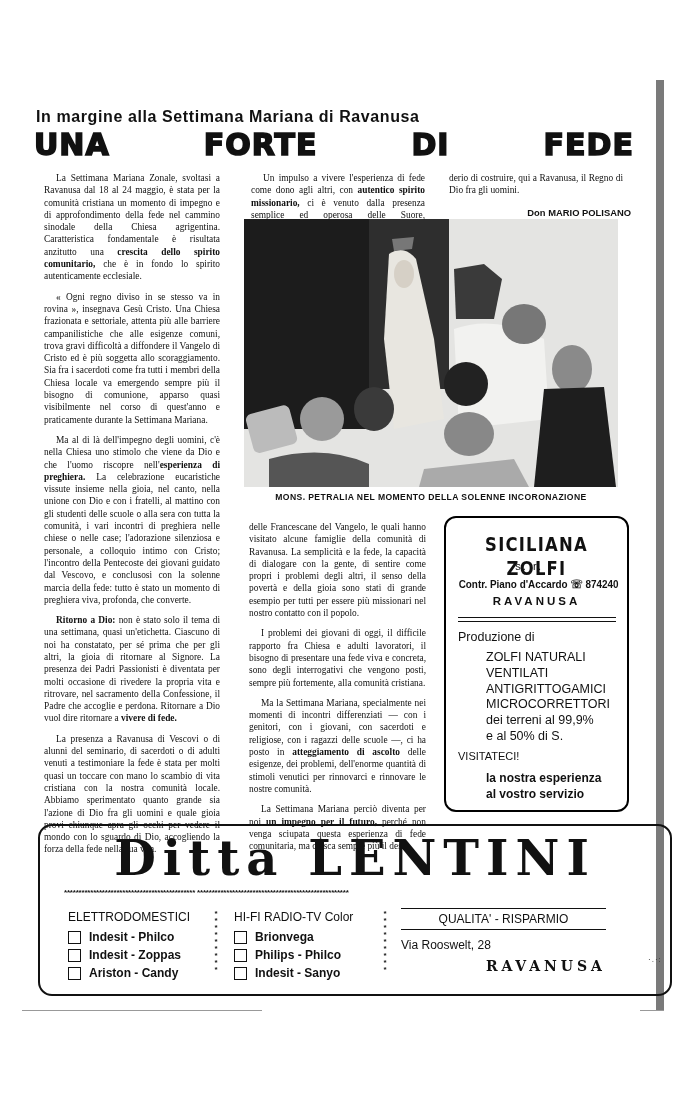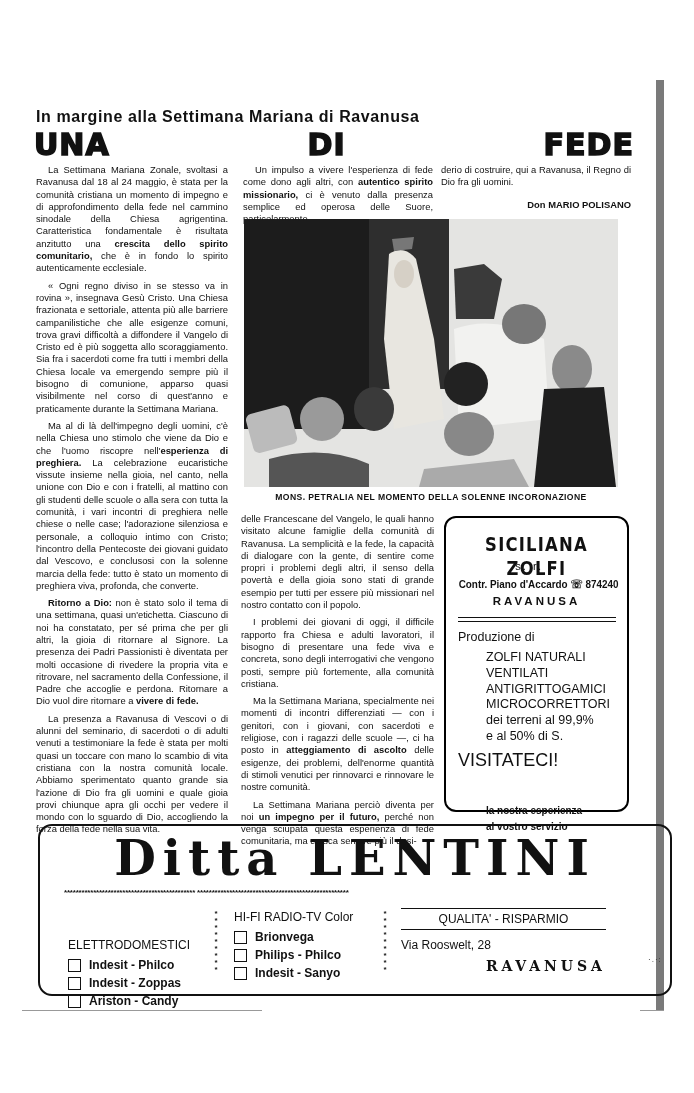--- a/index.html
+++ b/index.html
@@ -7,47 +7,47 @@
   .edge-strip { position:absolute; left:656px; top:80px; width:8px; height:930px; background:#7a7a7a; }
   .bottom-rule { position:absolute; left:22px; top:1010px; width:240px; height:1px; background:#999; }
   .bottom-rule2 { position:absolute; left:640px; top:1010px; width:24px; height:1px; background:#999; }
   .specks { position:absolute; left:648px; top:955px; font-size:8px; color:#333; letter-spacing:1px; }
 
   .kicker { position:absolute; left:36px; top:108px; font-size:16px; font-weight:bold; letter-spacing:0.6px; }
   .headline { position:absolute; left:34px; top:127px; width:600px; font-family:"DejaVu Sans", sans-serif; font-weight:bold; font-size:30px; letter-spacing:1px; line-height:36px; transform:scaleY(1.0); display:flex; justify-content:space-between; }
   .headline span { -webkit-text-stroke:1.6px #111; }
 
   .col { position:absolute; font-size:9.4px; line-height:12.3px; text-align:justify; }
-  .col p { margin:0; text-indent:12px; }
+  .col p { margin:8px; text-indent:12px;font-family:Liberation Serif, serif; }
   .col p.gap { margin-top:5px; }
   .col1 { left:36px; top:164px; width:192px; }
   .col2 { left:243px; top:164px; width:190px; }
   .col3 { left:441px; top:164px; width:190px; }
   .col2b { left:241px; top:513px; width:193px; }
   .signature { text-align:right; font-weight:bold; font-size:9.4px; margin-top:10px; }
 
   .photo { position:absolute; left:244px; top:219px; width:374px; height:268px; overflow:hidden; background:#ddd; }
   .caption { position:absolute; left:244px; top:492px; width:374px; text-align:center; font-size:8.6px; font-weight:bold; letter-spacing:0.4px; }
 
   .ad-zolfi { position:absolute; left:444px; top:516px; width:185px; height:296px; border:2px solid #000000; border-radius:12px; box-sizing:border-box; }
   .zolfi-name { position:absolute; left:0; top:14px; width:100%; text-align:center; font-family:"DejaVu Sans", sans-serif; font-weight:bold; font-size:20px; letter-spacing:1.5px; transform:scaleX(0.82); }
   .zolfi-srl { position:absolute; left:0; top:42px; width:100%; text-align:center; font-size:11px; letter-spacing:2px; }
   .zolfi-addr { position:absolute; left:0; top:59px; width:100%; text-align:center; font-size:11.5px; font-weight:bold; transform:scaleX(0.86); white-space:nowrap; }
   .zolfi-city { position:absolute; left:0; top:77px; width:100%; text-align:center; font-size:11.5px; font-weight:bold; letter-spacing:3px; }
   .zolfi-rule { position:absolute; left:12px; top:99px; width:158px; height:3px; border-top:1.5px solid #111; border-bottom:1px solid #111; }
   .zolfi-prod { position:absolute; left:12px; top:112px; font-size:12.5px; }
   .zolfi-list { position:absolute; left:40px; top:132px; font-size:12.5px; line-height:15.8px; }
-  .zolfi-visit { position:absolute; left:12px; top:232px; font-size:18px; }
-  .zolfi-slogan { position:absolute; left:40px; top:253px; font-size:10px; font-weight:bold; line-height:15.5px;margin-top:32px; }
+  .zolfi-visit { position:absolute; left:12px; top:232px; font-size:11px; }
+  .zolfi-slogan { position:absolute; left:40px; top:253px; font-size:12px; font-weight:bold; line-height:15.5px; }
 
   .ad-lentini { position:absolute; left:38px; top:824px; width:634px; height:172px; border:2px solid #111; border-radius:14px; box-sizing:border-box; }
   .lentini-title { position:absolute; left:0; top:4px; width:100%; text-align:center; font-family:"DejaVu Serif", serif; font-weight:bold; font-size:48px; letter-spacing:7px; }
   .stars-line { position:absolute; left:24px; top:62px; width:540px; font-size:8px; letter-spacing:-0.2px; overflow:hidden; white-space:nowrap; font-weight:bold; }
   .lentini-col { position:absolute; top:84px; font-size:12px; }
-  .lc1 { left:28px;margin-top:28px; } .lc2 { left:194px; }
+  .lc1 { left:28px; } .lc2 { left:194px; }
   .lentini-col .hd { margin-bottom:4px; }
   .lentini-col .row { display:flex; align-items:center; height:18px; font-weight:bold; }
   .cb { width:11px; height:11px; border:1px solid #111; margin-right:8px; display:inline-block; }
   .vstars { position:absolute; top:84px; width:8px; font-size:8px; line-height:7px; text-align:center; font-weight:bold; }
   .vs1 { left:172px; } .vs2 { left:341px; }
   .lc3 { position:absolute; left:361px; top:82px; width:205px; }
   .lc3 .rule { height:1px; background:#111; }
   .lc3 .qual { text-align:center; font-size:12px; padding:3px 0; }
   .lc3 .via { font-size:12px; margin-top:8px; }
   .lc3 .city { text-align:right; font-family:"DejaVu Serif", serif; font-weight:bold; font-size:14px; letter-spacing:4px; margin-top:6px; }
@@ -56,20 +56,21 @@
 <body>
 
 <div class="edge-strip"></div>
 <div class="bottom-rule"></div>
 <div class="bottom-rule2"></div>
 <div class="specks">·.·:</div>
 
 <div class="kicker">In margine alla Settimana Mariana di Ravanusa</div>
 <div class="headline">
   <span>UNA</span>
+  <span>FORTE</span>
   <span>DI</span>
   <span>FEDE</span>
 </div>
 
 <div class="col col1">
   <p><span>La Settimana Mariana Zonale, svoltasi a Ravanusa dal 18 al 24 maggio, è stata per la comunità cristiana un momento di impegno e di approfondimento della fede nel cammino sinodale della Chiesa agrigentina. Caratteristica fondamentale è risultata anzitutto una </span><b>crescita dello spirito comunitario,</b><span> che è in fondo lo spirito autenticamente ecclesiale.</span></p>
   <p class="gap">« Ogni regno diviso in se stesso va in rovina », insegnava Gesù Cristo. Una Chiesa frazionata e settoriale, attenta più alle barriere campanilistiche che alle esigenze comuni, trova gravi difficoltà a diffondere il Vangelo di Cristo ed è più soggetta allo scoraggiamento. Sia fra i sacerdoti come fra tutti i membri della Chiesa locale va emergendo sempre più il bisogno di comunione, apparso quasi visibilmente nel corso di quest'anno e praticamente durante la Settimana Mariana.</p>
   <p class="gap"><span>Ma al di là dell'impegno degli uomini, c'è nella Chiesa uno stimolo che viene da Dio e che l'uomo riscopre nell'</span><b>esperienza di preghiera.</b><span> La celebrazione eucaristiche vissute insieme nella gioia, nel canto, nella unione con Dio e con i fratelli, al mattino con gli studenti delle scuole o alla sera con tutta la comunità, i vari incontri di preghiera nelle chiese o nelle case; l'adorazione silenziosa e personale, a colloquio intimo con Cristo; l'incontro della Pentecoste dei giovani guidato dal Vescovo, e conclusosi con la solenne marcia della fede: tutto è stato un momento di preghiera viva, profonda, che converte.</span></p>
   <p class="gap"><b>Ritorno a Dio:</b><span> non è stato solo il tema di una settimana, quasi un'etichetta. Ciascuno di noi ha constatato, per sé prima che per gli altri, la gioia di ritornare al Signore. La presenza dei Padri Passionisti è diventata per molti occasione di rivedere la propria vita e ritrovare, nel sacramento della Confessione, il Padre che accoglie e perdona. Ritornare a Dio vuol dire ritornare a </span><b>vivere di fede.</b></p>
   <p class="gap">La presenza a Ravanusa di Vescovi o di alunni del seminario, di sacerdoti o di adulti venuti a testimoniare la fede è stata per molti quasi un toccare con mano lo scambio di vita cristiana con la nostra comunità locale. Abbiamo sperimentato quanto grande sia l'azione di Dio fra gli uomini e quale gioia provi chiunque apra gli occhi per vedere il mondo con lo sguardo di Dio, accogliendo la forza della fede nella sua vita.</p>

